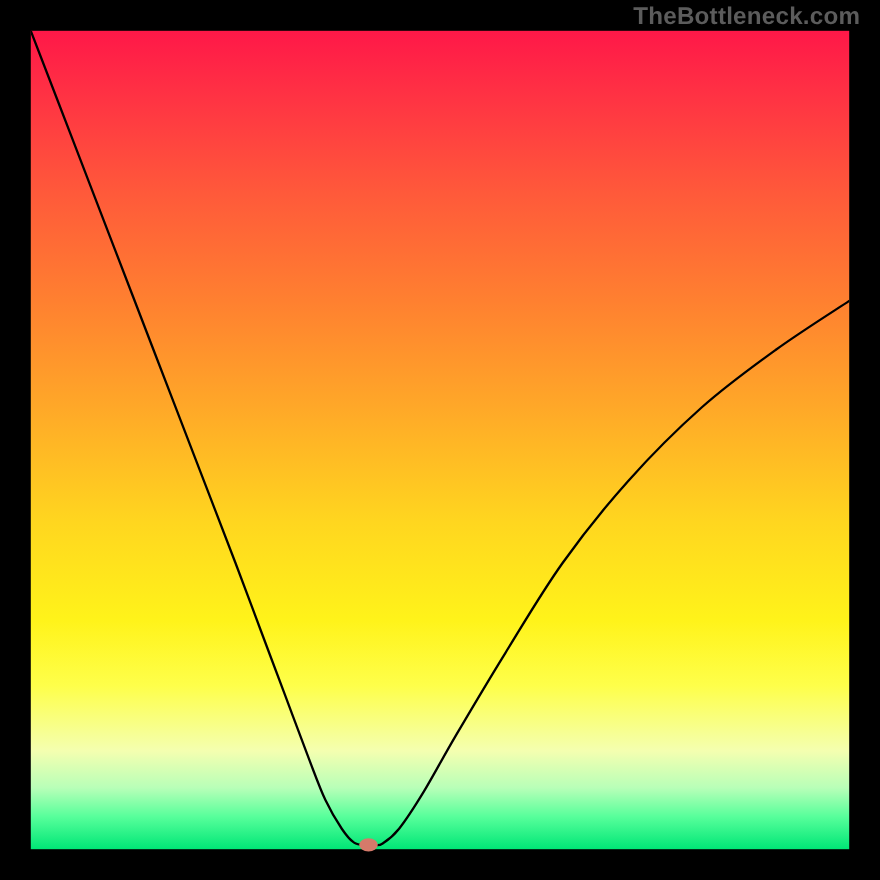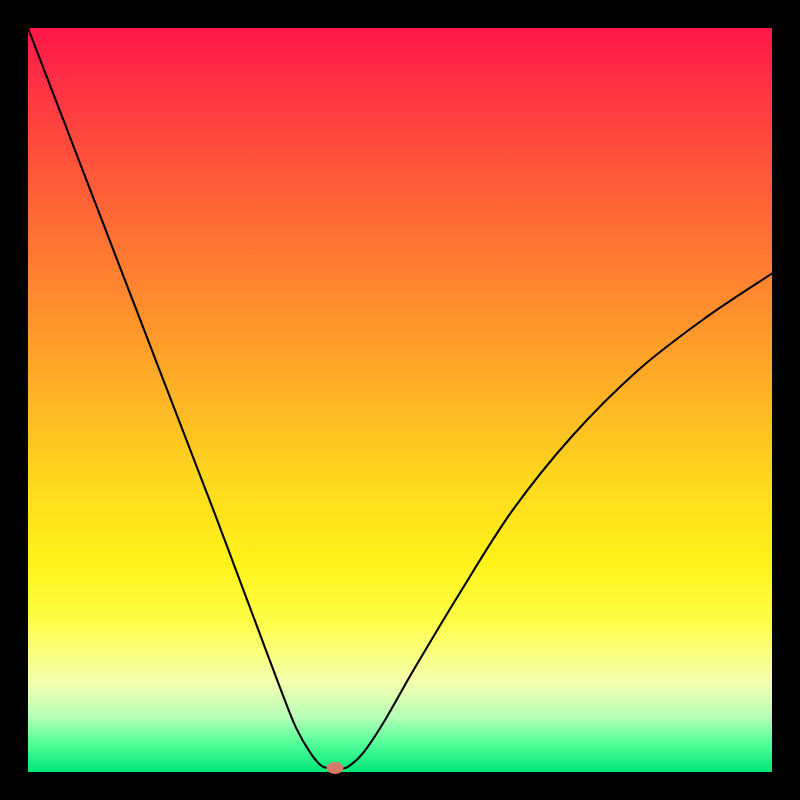--- a/index.html
+++ b/index.html
@@ -52,20 +52,21 @@
     height: 12px;
     background: #d67a6a;
     border-radius: 50%;
     transform: translate(-50%, -50%);
   }
 </style>
 </head>
 <body>
 
 <div class="outer">
+  <div class="watermark">TheBottleneck.com</div>
 
   <div class="plot">
     <svg class="curve" viewBox="0 0 100 100" preserveAspectRatio="none">
       <path id="curve-path" fill="none" stroke="#000000" stroke-width="0.28" stroke-linejoin="round" stroke-linecap="round" d="M 0.000 0.000 C 0.833 2.167, 3.333 8.667, 5.000 13.000 C 6.667 17.333, 8.333 21.667, 10.000 26.000 C 11.667 30.333, 13.333 34.667, 15.000 39.000 C 16.667 43.333, 18.333 47.667, 20.000 52.000 C 21.667 56.333, 23.667 61.500, 25.000 65.000 C 26.333 68.500, 27.000 70.333, 28.000 73.000 C 29.000 75.667, 30.000 78.333, 31.000 81.000 C 32.000 83.667, 33.167 86.833, 34.000 89.000 C 34.833 91.167, 35.333 92.583, 36.000 94.000 C 36.667 95.417, 37.417 96.633, 38.000 97.500 C 38.583 98.367, 39.000 98.867, 39.500 99.200 C 40.000 99.533, 40.583 99.450, 41.000 99.500 C 41.417 99.550, 41.667 99.533, 42.000 99.500 C 42.333 99.467, 42.500 99.633, 43.000 99.300 C 43.500 98.967, 44.167 98.550, 45.000 97.500 C 45.833 96.450, 46.833 94.917, 48.000 93.000 C 49.167 91.083, 50.333 88.833, 52.000 86.000 C 53.667 83.167, 55.833 79.500, 58.000 76.000 C 60.167 72.500, 62.500 68.500, 65.000 65.000 C 67.500 61.500, 70.167 58.167, 73.000 55.000 C 75.833 51.833, 79.000 48.667, 82.000 46.000 C 85.000 43.333, 88.000 41.167, 91.000 39.000 C 94.000 36.833, 98.500 34.000, 100.000 33.000"></path>
     </svg>
     <div id="marker" class="marker" style="left: 41.3%; top: 99.5%; background: rgb(214, 122, 106);"></div>
   </div>
 </div>
 
 </body></html>

